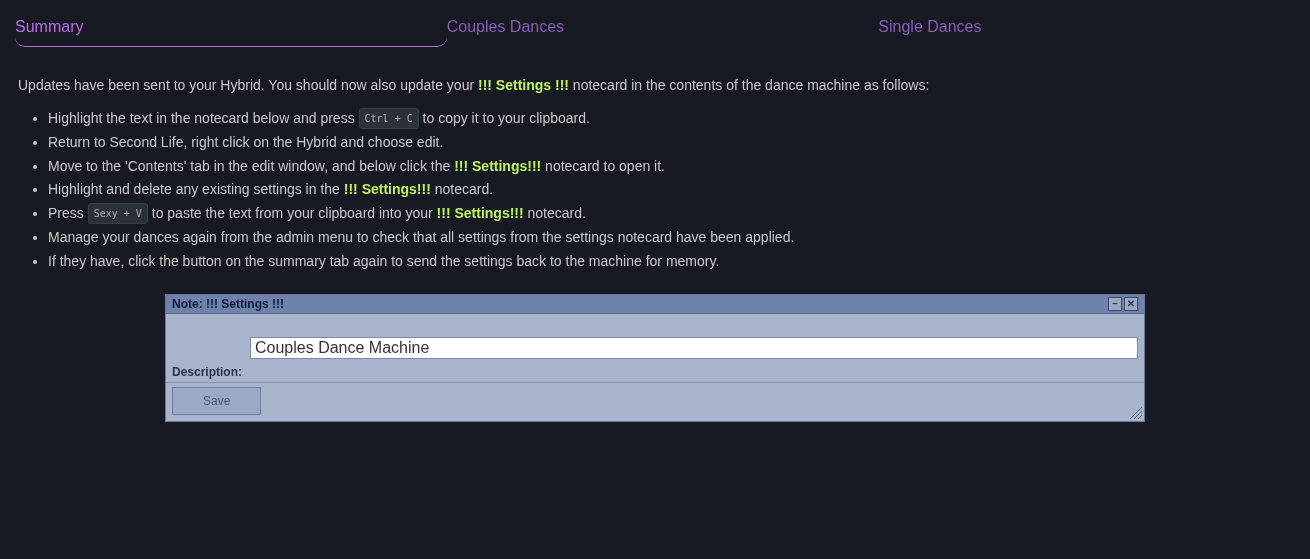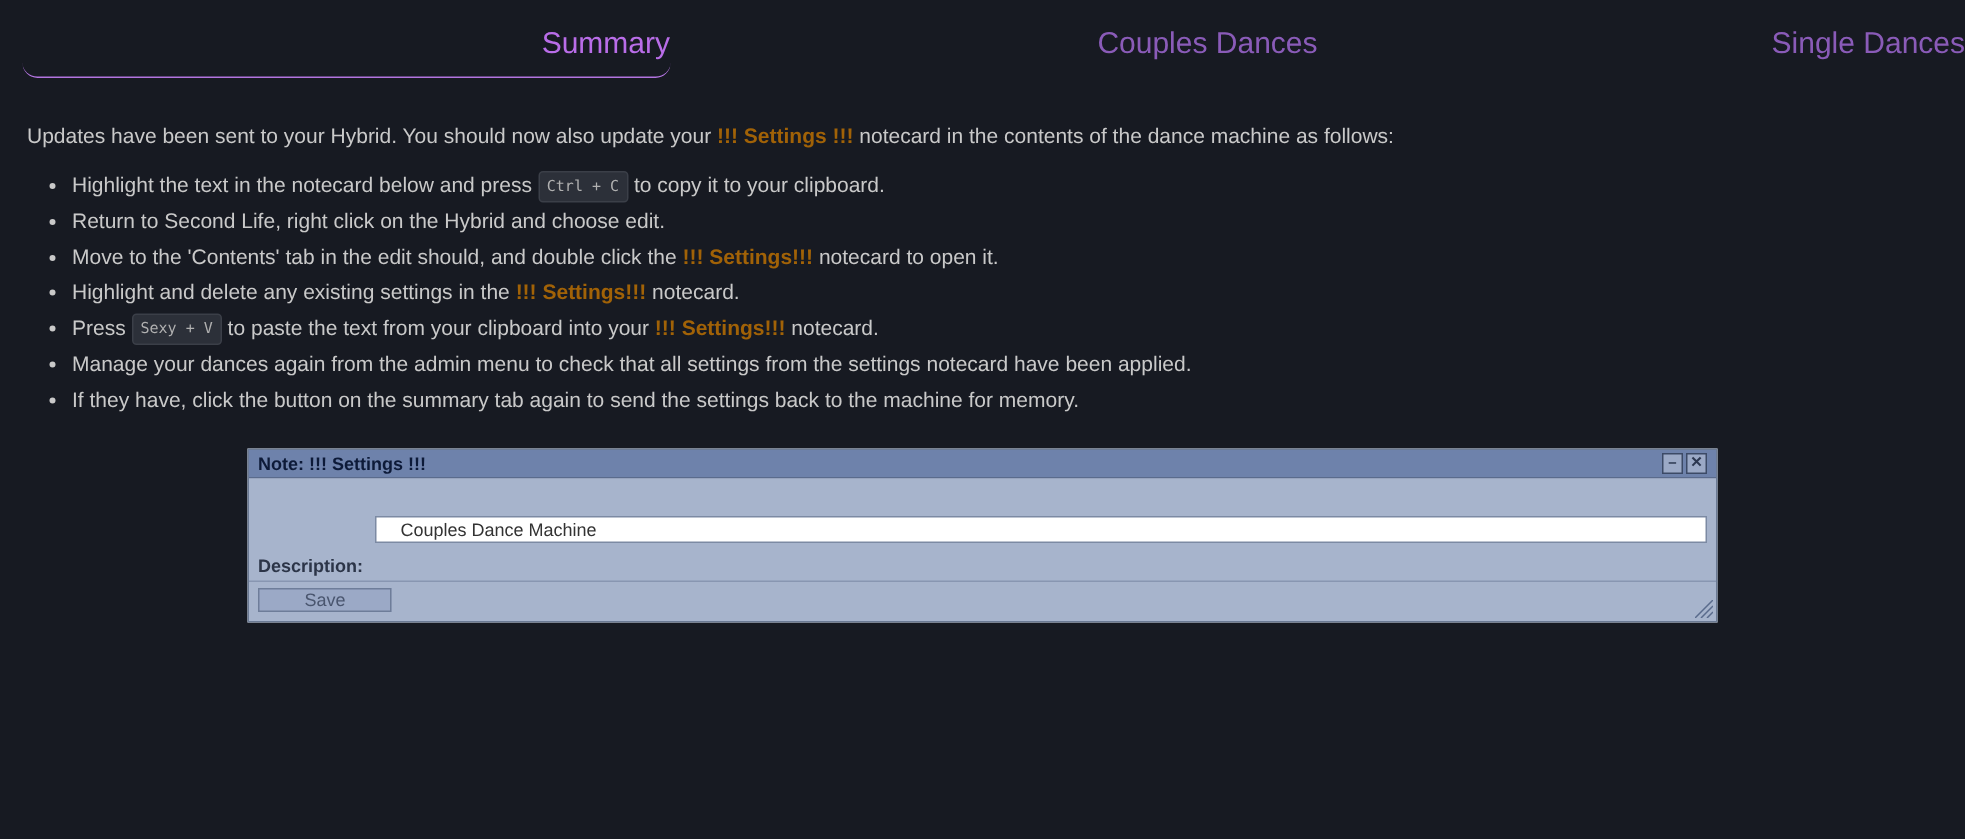--- a/index.html
+++ b/index.html
@@ -16,40 +16,40 @@
     margin: 0;
     padding: 0 0 20px 0;
     min-height: 559px;
   }
   .tabbar {
     display: flex;
     padding: 0 0 0 15px;
   }
   .tab {
     flex: 1;
-    text-align: right;
-    font-size: 20px;
+    text-align: left;
+    font-size: 16px;
     padding: 18px 0 10px 0;
     color: #8a5bb8;
     cursor: pointer;
   }
   .tab.active {
     color: #b96de8;
     border-bottom: 1px solid #b374e0;
     border-bottom-left-radius: 10px;
     border-bottom-right-radius: 10px;
   }
   .body {
     padding: 30px 18px 10px 18px;
   }
   .intro {
     color: #c9c9c9;
     margin-bottom: 14px;
   }
-  .intro .bold, ul .bold { font-weight: bold; color: #a16207;}
+  .intro .bold, ul .bold { font-weight: bold; color: #bef264;}
   ul.steps {
     margin: 0 0 20px 0;
     padding-left: 30px;
     line-height: 1.7;
     color: #c9c9c9;
   }
   .kbd {
     display: inline-block;
     font-family: "Consolas", monospace;
     font-size: 10px;
@@ -95,22 +95,22 @@
     display: flex;
     align-items: center;
     padding: 3px 6px;
     border-bottom: 1px solid #8896b1;
     font-size: 12px;
     color: #2c3548;
   }
   .nc-descrow label { margin-right: 8px; font-weight: bold; margin-top: 48px; }
   .nc-descinput {
     flex: 1;
-    font-size: 12px;
-    padding: 1px 16px;
+    font-size: 16px;
+    padding: 1px 4px;
     background: #fff;
     border: 1px solid #7c8aa3;
     color: #333;
     font-family: inherit;
   }
   .nc-body {
     background: #fff;
     color: #333;
     font-size: 13px;
     padding: 8px 10px;
@@ -125,21 +125,21 @@
     display: flex;
     align-items: center;
     position: relative;
   }
   .nc-savebtn {
     background: #9ba9c6;
     border: 1px solid #6e7d99;
     color: #4a566f;
     font-size: 12px;
     padding: 0 30px;
-    height: 16px;
+    height: 28px;
     line-height: 14px;
     cursor: pointer;
   }
   .nc-resize {
     position: absolute;
     right: 2px; bottom: 2px;
     width: 12px; height: 12px;
     cursor: nwse-resize;
   }
   .nc-resize svg { display:block; }
@@ -160,21 +160,21 @@
     <div class="intro">
       <span>Updates have been sent to your Hybrid. You should now also update your </span><span class="bold">!!! Settings !!!</span><span> notecard in the contents of the dance machine as follows:</span>
     </div>
 
     <ul class="steps">
       <li>
         <span>Highlight the text in the notecard below and press </span><span class="kbd">Ctrl + C</span><span> to copy it to your clipboard.</span>
       </li>
       <li>Return to Second Life, right click on the Hybrid and choose edit.</li>
       <li>
-        <span>Move to the 'Contents' tab in the edit should, and double click the </span><span class="bold">!!! Settings!!!</span><span> notecard to open it.</span>
+        <span>Move to the 'Contents' tab in the edit window, and below click the </span><span class="bold">!!! Settings!!!</span><span> notecard to open it.</span>
       </li>
       <li>
         <span>Highlight and delete any existing settings in the </span><span class="bold">!!! Settings!!!</span><span> notecard.</span>
       </li>
       <li>
         <span>Press </span><span class="kbd">Sexy + V</span><span> to paste the text from your clipboard into your </span><span class="bold">!!! Settings!!!</span><span> notecard.</span>
       </li>
       <li>Manage your dances again from the admin menu to check that all settings from the settings notecard have been applied.</li>
       <li>If they have, click the button on the summary tab again to send the settings back to the machine for memory.</li>
     </ul>

